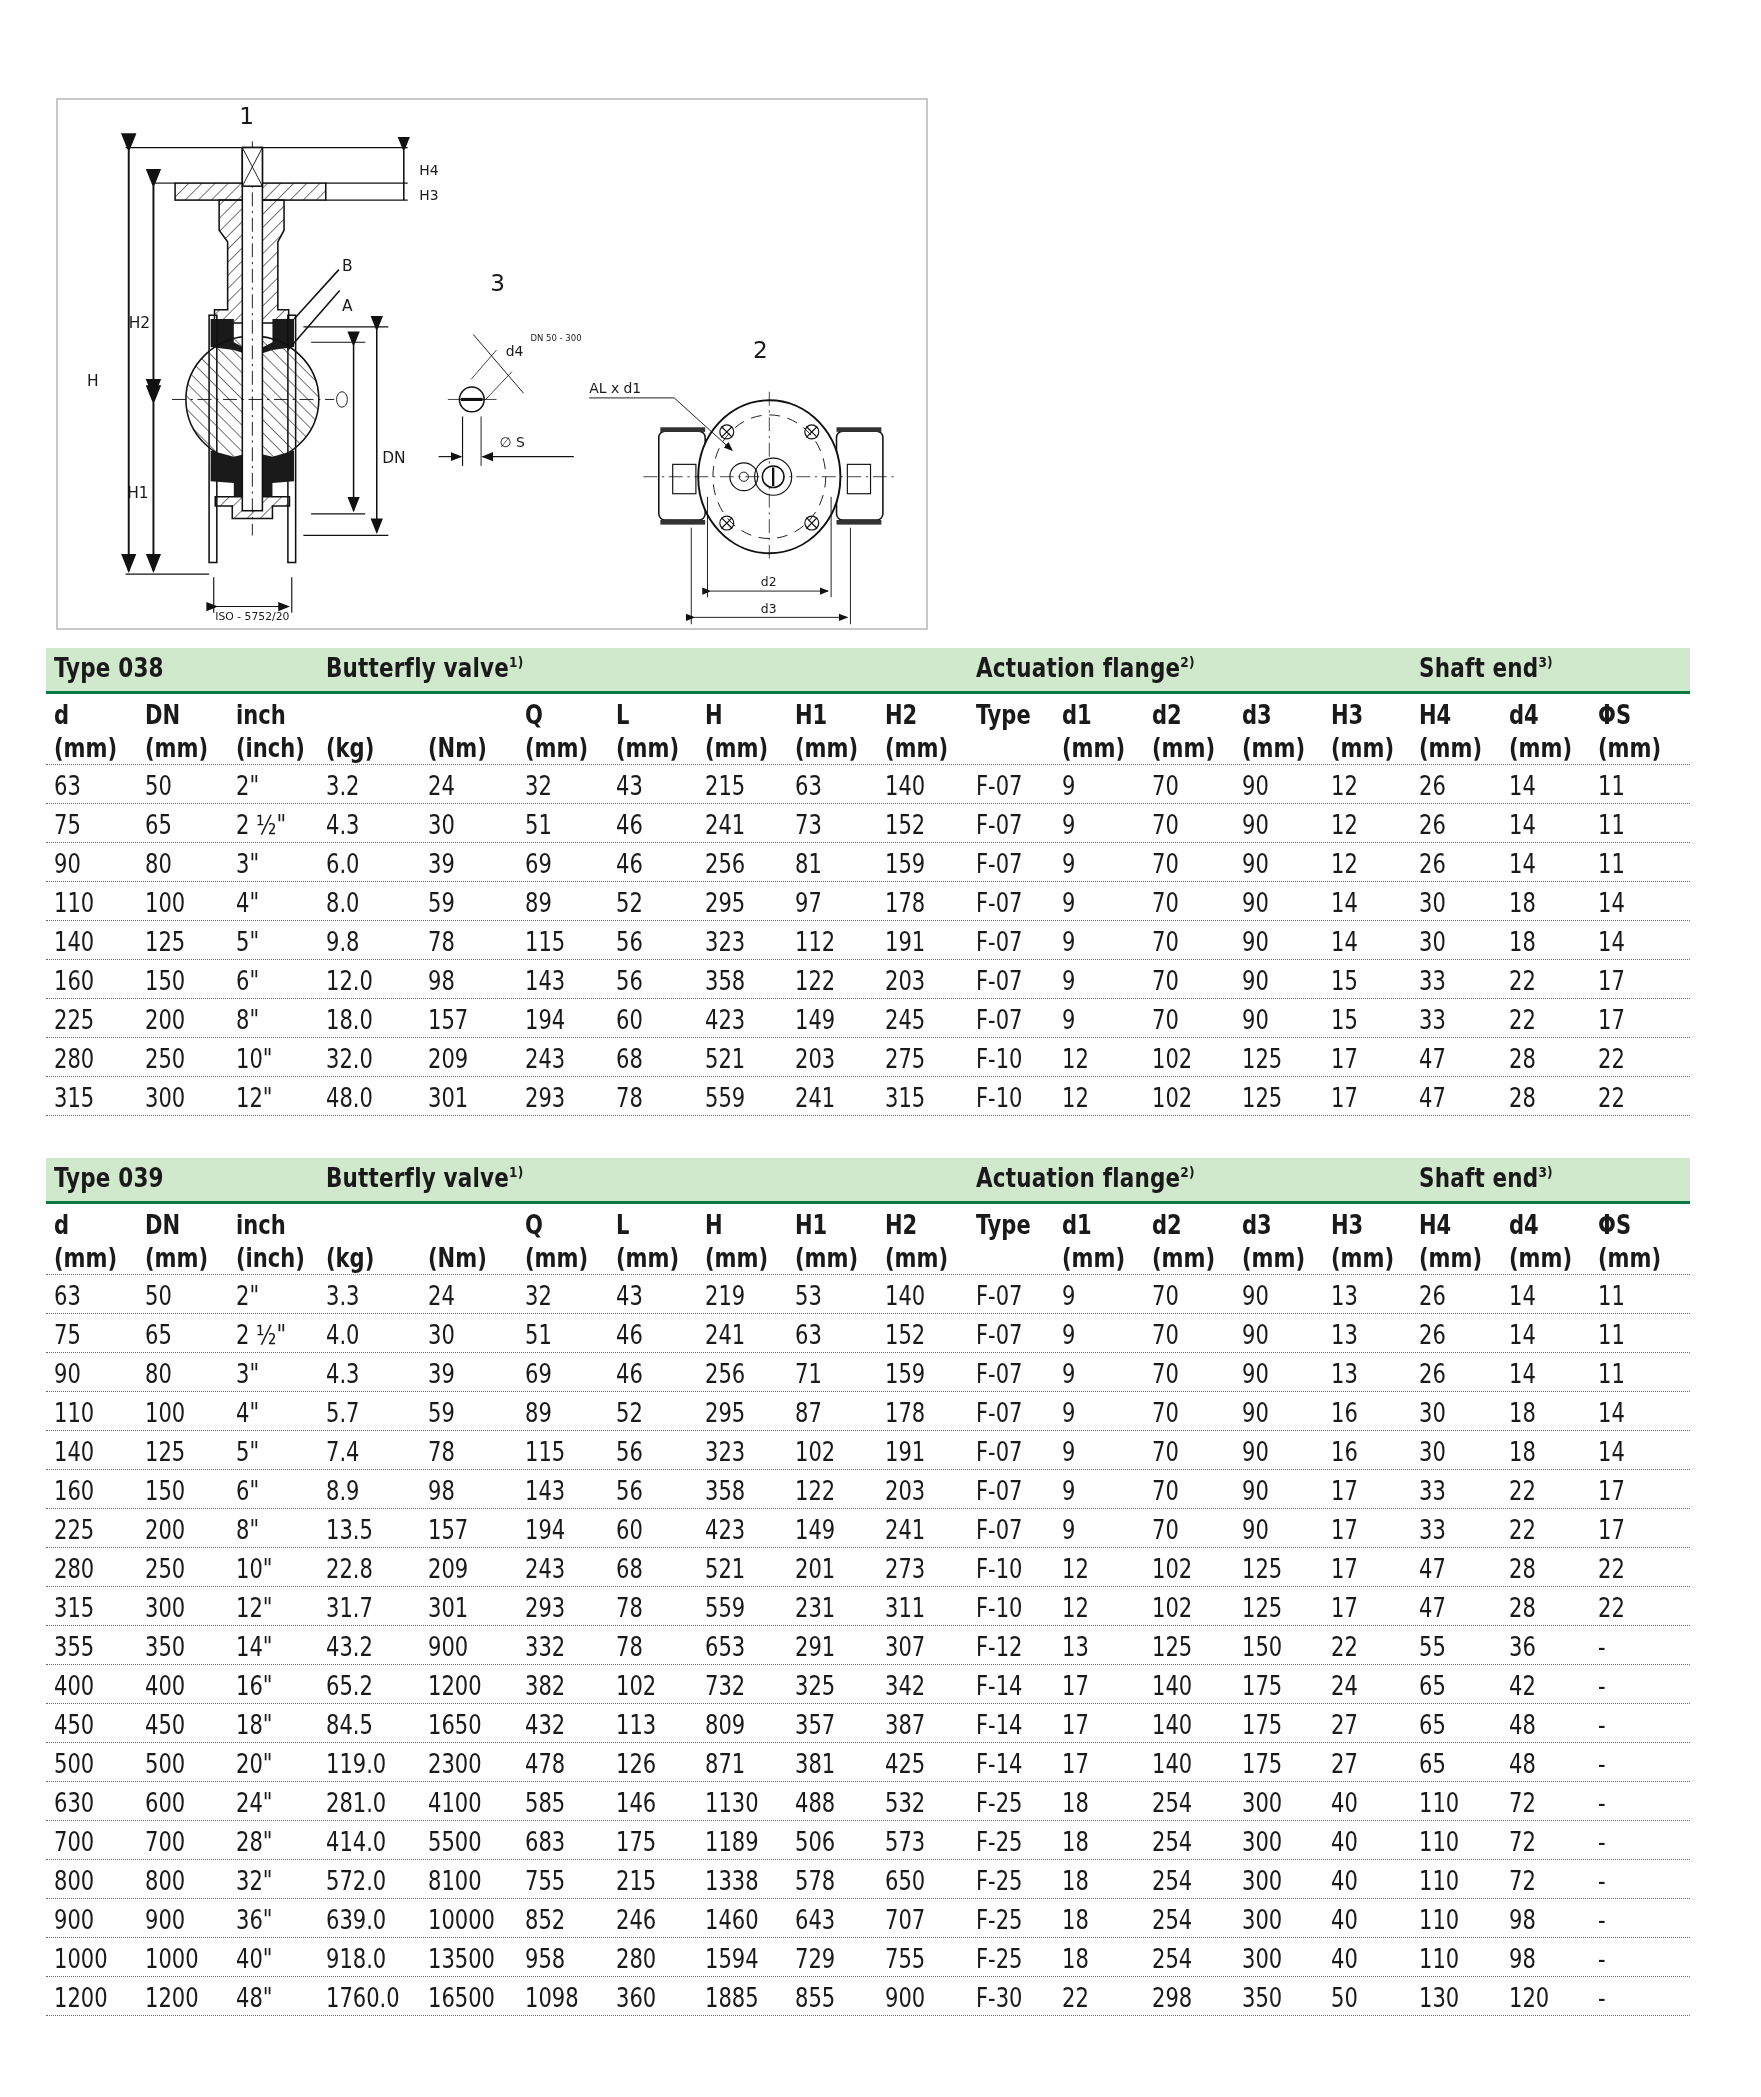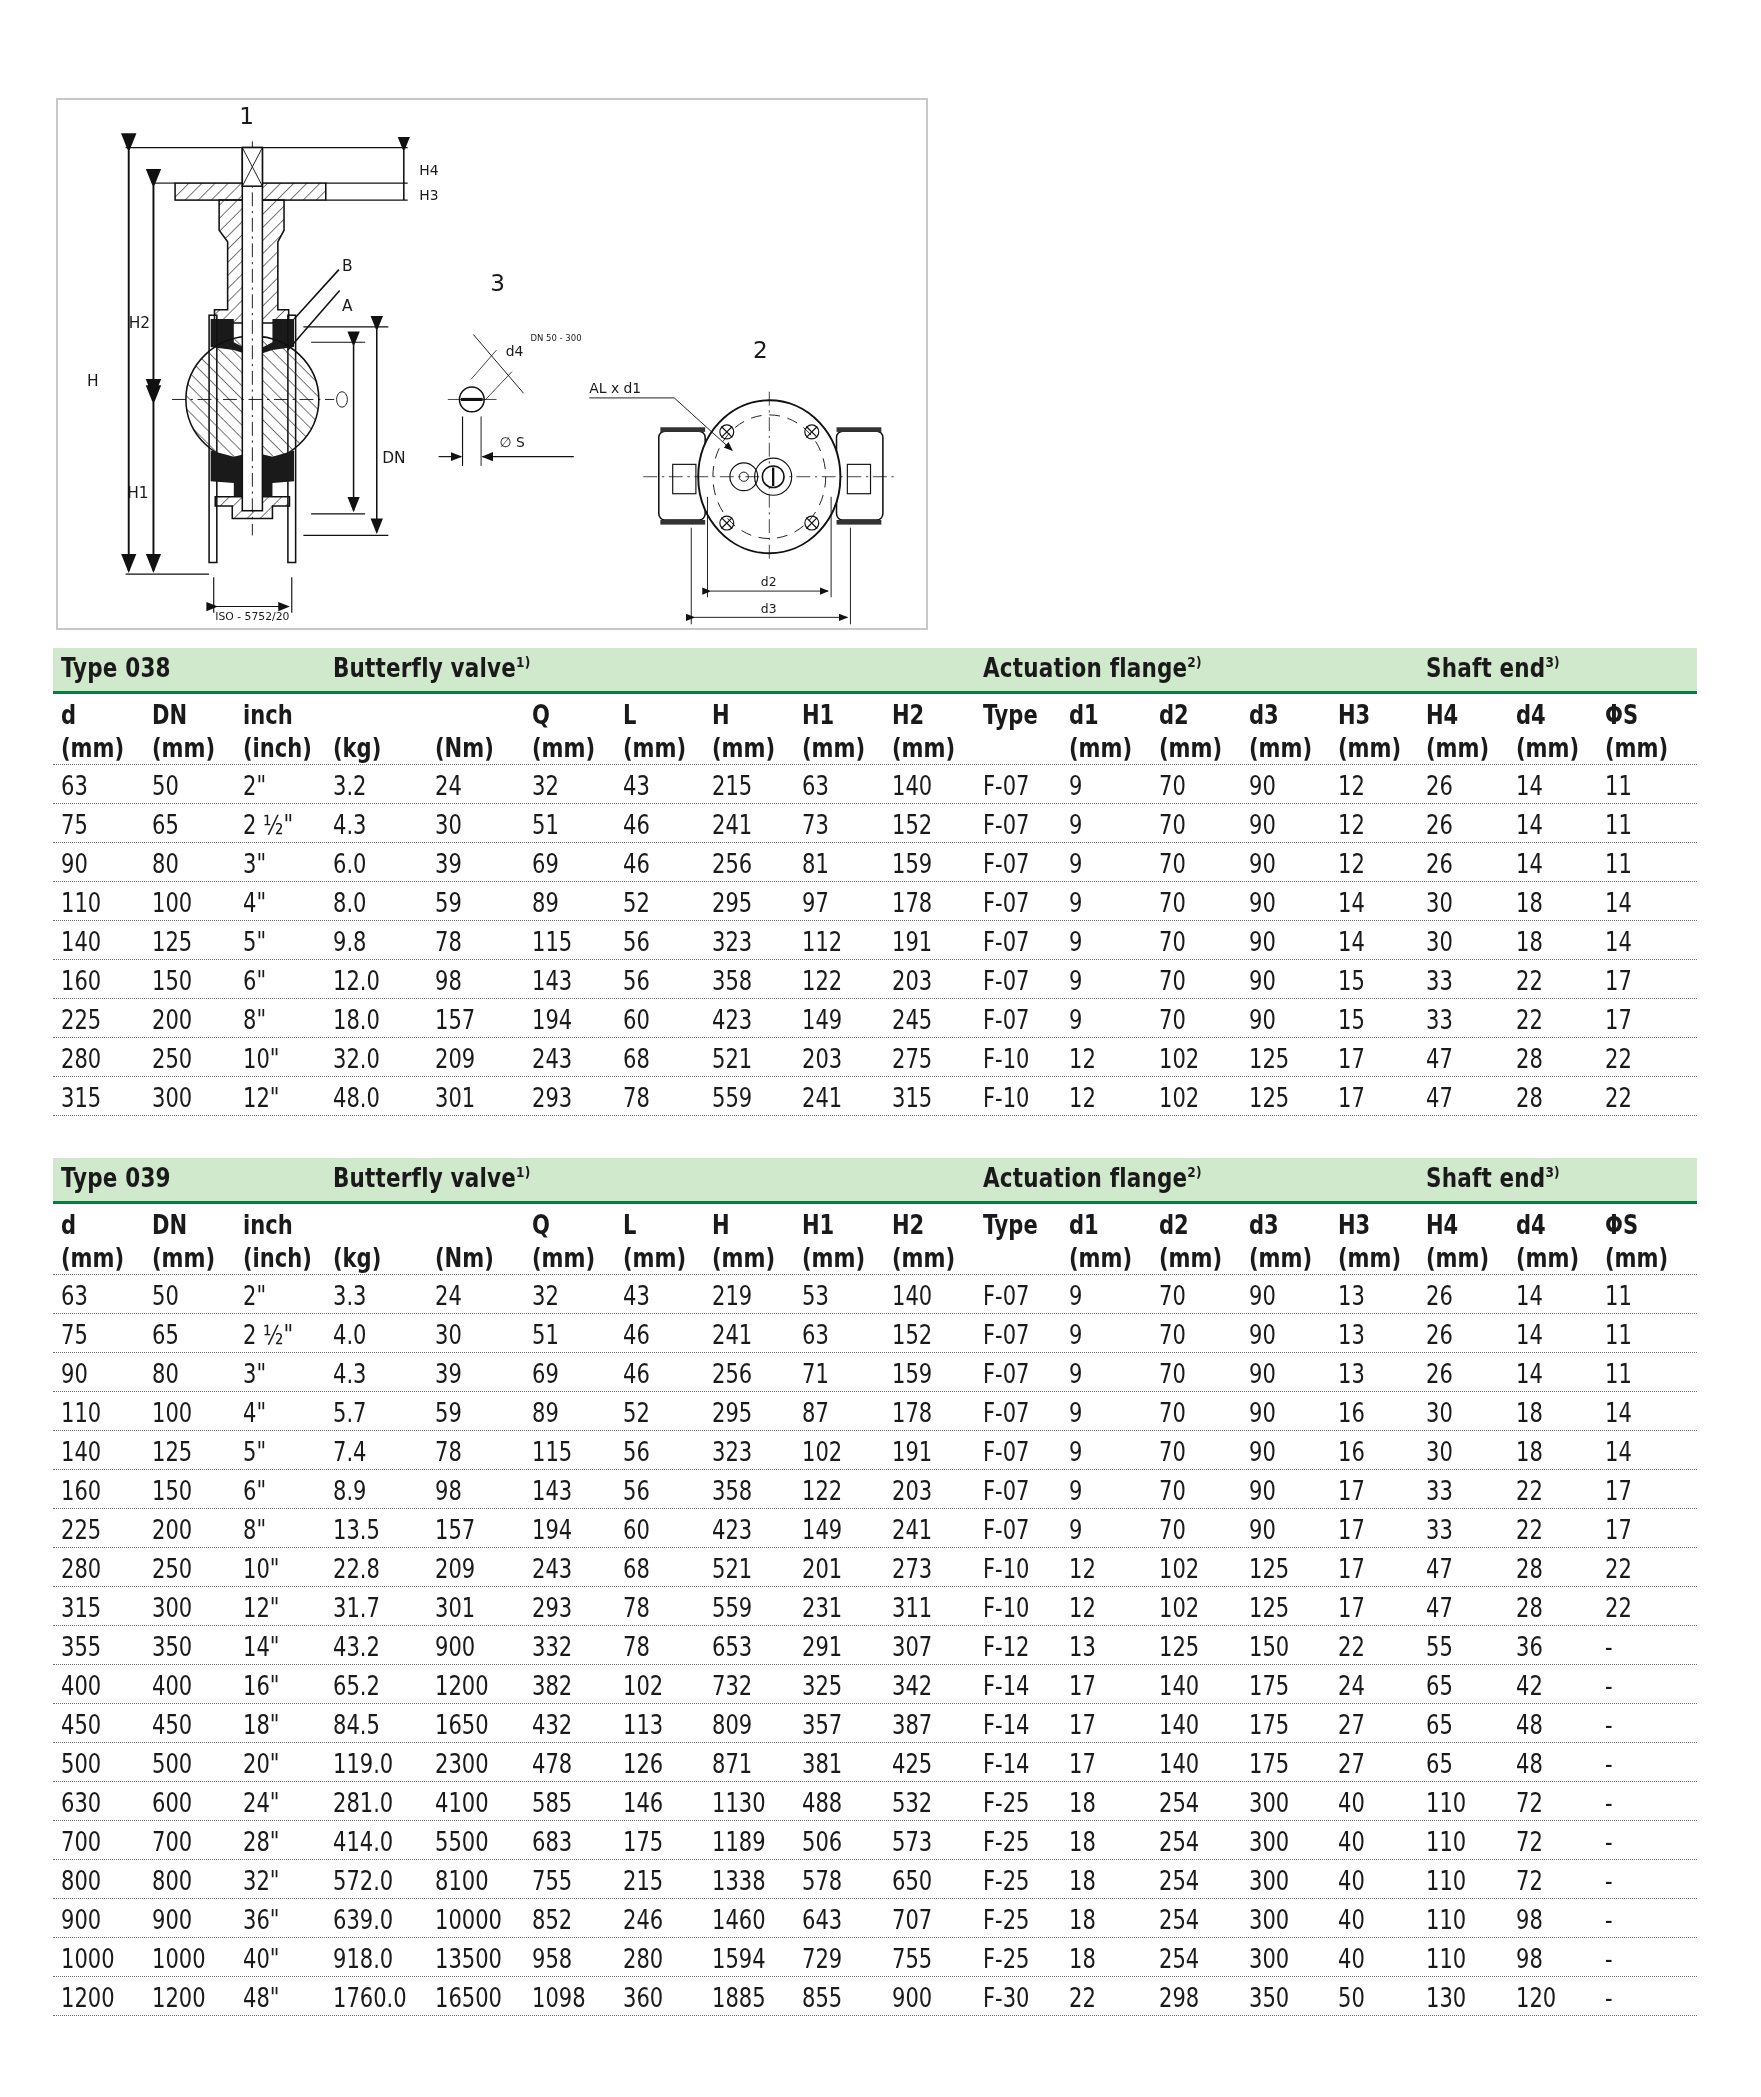--- a/index.html
+++ b/index.html
@@ -3,21 +3,21 @@
 <meta charset="utf-8">
 <style>
   html, body { margin:0; padding:0; background:#ffffff; }
   body { width:1761px; height:2097px; position:relative; overflow:hidden;
          font-family:"DejaVu Sans Condensed","DejaVu Sans", sans-serif; color:#1a1a1a; }
   .drawing-box { position:absolute; left:56px; top:98px; width:872px; height:532px;
                  border:2.3px solid #c8c8c8; box-sizing:border-box; background:#fff; }
   .drawing-box svg { position:absolute; left:-56px; top:-98px; }
   .drawing-box text { font-family:"DejaVu Sans", sans-serif; fill:#1a1a1a; }
 
-  .spec-table { position:absolute; left:53px; width:1644px; }
+  .spec-table { position:absolute; left:46px; width:1644px; }
   .group-band { position:relative; height:43px; background:#d0e8cc; border-bottom:3.9px solid #0a7a45; }
   .group-label { position:absolute; top:5.4px; font-size:26px; font-weight:bold; letter-spacing:0.2px; white-space:nowrap; transform:scaleX(0.92); transform-origin:left; }
   .group-label sup { font-size:14.7px; vertical-align:10px; }
   .hdr-row { position:relative; height:70px; border-bottom:1.5px dotted #6a6a6a; }
   .hdr-cell { position:absolute; white-space:nowrap; font-size:26px; font-weight:bold; transform:scaleX(0.9); transform-origin:left; }
   .hdr-sym { top:6.2px; }
   .hdr-unit { top:39px; }
   .data-row { position:relative; height:38px; border-bottom:1.5px dotted #6a6a6a; }
   .cell { position:absolute; top:6.2px; font-size:26px; white-space:nowrap; transform:scaleX(0.9); transform-origin:left; }
 </style>

